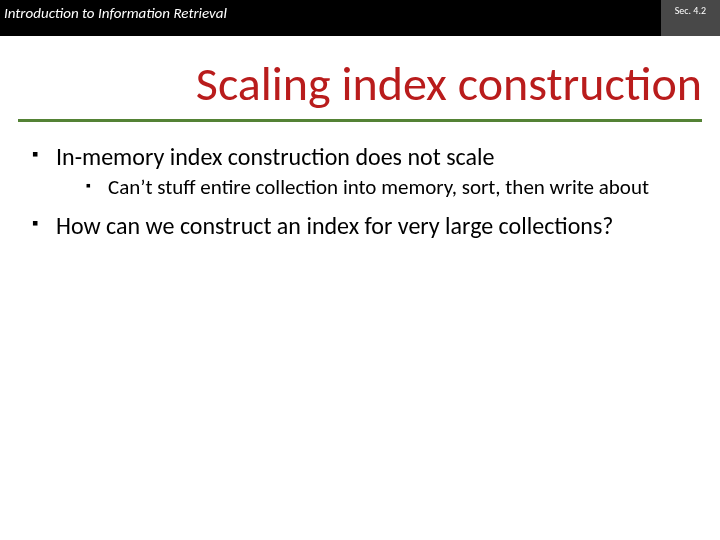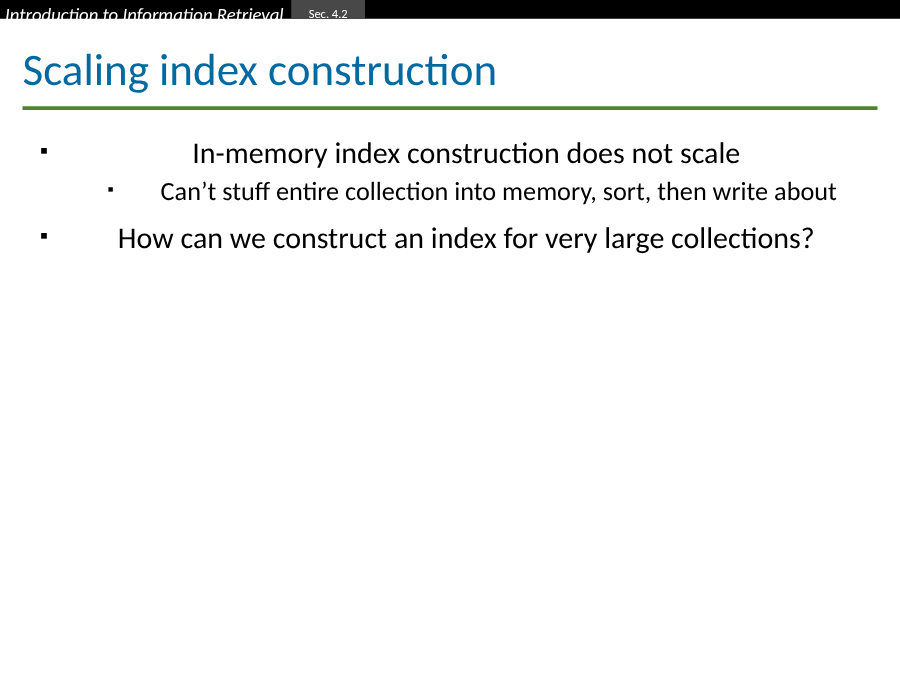--- a/index.html
+++ b/index.html
@@ -1,36 +1,36 @@
 <!DOCTYPE html>
 <html><head>
 <meta charset="utf-8">
 <style>
   * { margin: 0; padding: 0; box-sizing: border-box; }
   html, body { width: 720px; height: 540px; background: #fff; font-family: Calibri, "Segoe UI", Arial, sans-serif; color: #000; }
   .header {
-    display: flex; align-items: stretch;
-    height: 15px; background: #000; color: #fff;
+    display: flex; justify-content: space-between; align-items: stretch;
+    height: 36px; background: #000; color: #fff;
   }
   .header-left {
     font-style: italic; font-size: 15px; padding: 4px 6px 0 4px;
     font-family: Calibri, "Segoe UI", Arial, sans-serif;
   }
   .header-right {
     background: #484848; color: #fff; font-size: 10px;
     padding: 4px 14px 0 14px; display: flex; align-items: flex-start;
   }
   .title-wrap { padding: 22px 18px 6px 18px; }
   .title {
-    font-size: 36px; font-weight: 400; color: #0369a1;
-    border-bottom: 3px solid #548235; padding-bottom: 8px; line-height: 1.1;
+    font-size: 48px; font-weight: 400; color: #b91c1c;
+    border-bottom: 3px solid #548235; padding-bottom: 8px; line-height: 1.1; text-align: right;
   }
   .body { padding: 14px 30px 0 30px; }
   ul.lvl1 { list-style: none; }
-  ul.lvl1 > li { font-size: 24px; line-height: 1.22; margin-bottom: 6px; padding-left: 26px; position: relative; text-align: center; }
+  ul.lvl1 > li { font-size: 24px; line-height: 1.22; margin-bottom: 6px; padding-left: 26px; position: relative; }
   ul.lvl1 > li::before {
     content: "▪"; position: absolute; left: 2px; top: 2px; font-size: 18px; color: #000;
   }
   ul.lvl2 { list-style: none; margin: 4px 0 10px 30px; }
   ul.lvl2 > li { font-size: 21px; line-height: 1.22; padding-left: 22px; position: relative; }
   ul.lvl2 > li::before {
     content: "▪"; position: absolute; left: 0; top: 2px; font-size: 14px; color: #000;
   }
 </style>
 </head>

